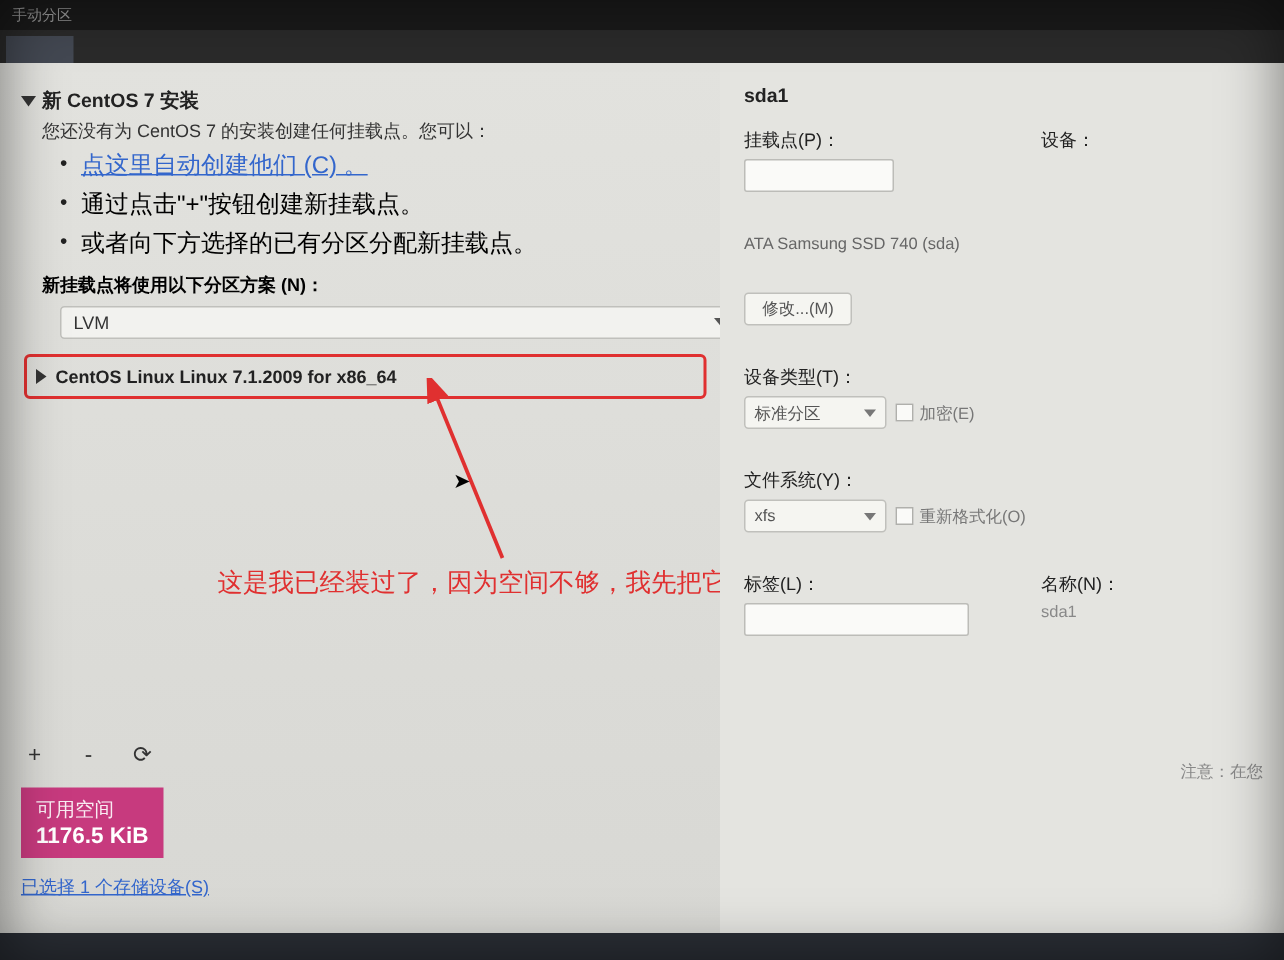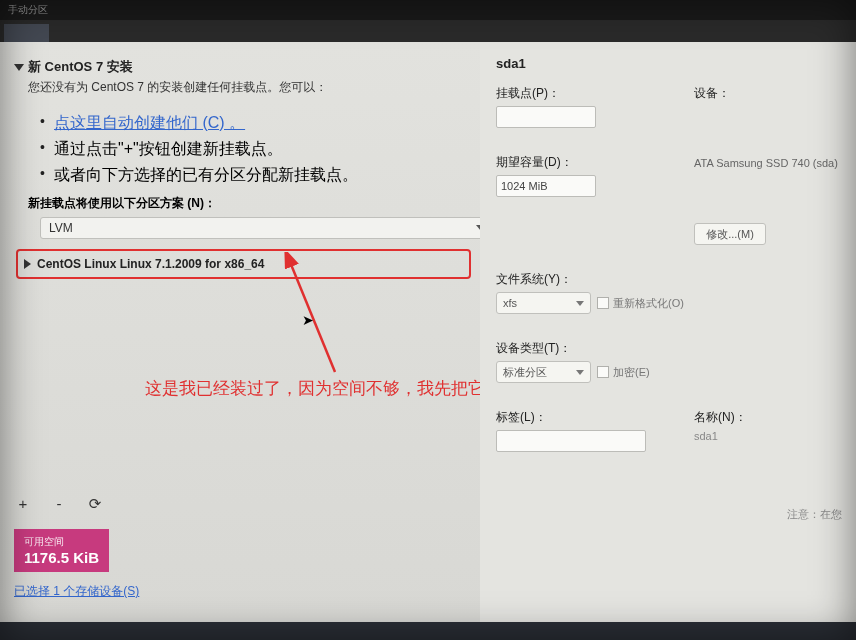--- a/index.html
+++ b/index.html
@@ -64,21 +64,21 @@
       width: 0; height: 0;
       border-left: 5px solid transparent;
       border-right: 5px solid transparent;
       border-top: 7px solid #333;
       margin-right: 4px;
     }
     .section-desc {
       color: #333;
       font-size: 12px;
       margin-left: 14px;
-      margin-bottom: 13px;
+      margin-bottom: 0;
     }
     .bullet-list {
       list-style: none;
       margin-left: 26px;
       margin-top: 4px;
     }
     .bullet-list li {
       position: relative;
       padding-left: 14px;
       margin-bottom: 5px;
@@ -194,21 +194,21 @@
       color: #fff;
       text-align: left;
     }
     .space-box.avail {
       background: #c73a7e;
     }
     .space-box.total {
       background: #5e6268;
     }
     .space-label {
-      font-size: 10px;
+      font-size: 13px;
       opacity: 0.9;
     }
     .space-val {
       font-size: 15px;
       font-weight: bold;
     }
     .storage-link {
       position: absolute;
       left: 14px;
       bottom: 22px;
@@ -387,60 +387,56 @@
     <div class="rp-grid">
       <div class="field-block">
         <div class="fld-label">挂载点(P)：</div>
         <input class="text-input" value="" style="">
       </div>
       <div class="field-block">
         <div class="fld-label">设备：</div>
       </div>
 
       <div class="field-block">
-        <div class="fld-label">期望容量(D)：</div>
-        <input class="text-input" value="1024 MiB" style="">
-      </div>
-      <div class="field-block">
         <div class="readonly-val">ATA Samsung SSD 740 (sda)</div>
       </div>
 
       <div></div>
       <div class="field-block">
         <div class="modify-btn">修改...(M)</div>
+      </div>
+
+      <div class="field-block" style="grid-column:1/3">
+        <div class="fld-label">设备类型(T)：</div>
+        <div style="display:flex;align-items:center">
+          <div class="select-box">
+            <span>标准分区</span>
+            <span class="scaret"></span>
+          </div>
+          <span class="checkbox-wrap">
+            <span class="chk"></span>
+            <span>加密(E)</span>
+          </span>
+        </div>
       </div>
 
       <div class="field-block" style="grid-column:1/3">
         <div class="fld-label">文件系统(Y)：</div>
         <div style="display:flex;align-items:center">
           <div class="select-box">
             <span>xfs</span>
             <span class="scaret"></span>
           </div>
           <span class="checkbox-wrap">
             <span class="chk"></span>
             <span>重新格式化(O)</span>
           </span>
         </div>
       </div>
 
-      <div class="field-block" style="grid-column:1/3">
-        <div class="fld-label">设备类型(T)：</div>
-        <div style="display:flex;align-items:center">
-          <div class="select-box">
-            <span>标准分区</span>
-            <span class="scaret"></span>
-          </div>
-          <span class="checkbox-wrap">
-            <span class="chk"></span>
-            <span>加密(E)</span>
-          </span>
-        </div>
-      </div>
-
       <div class="field-block">
         <div class="fld-label">标签(L)：</div>
         <input class="text-input wide" value="" style="">
       </div>
       <div class="field-block">
         <div class="fld-label">名称(N)：</div>
         <div class="note-text">sda1</div>
       </div>
     </div>
 

